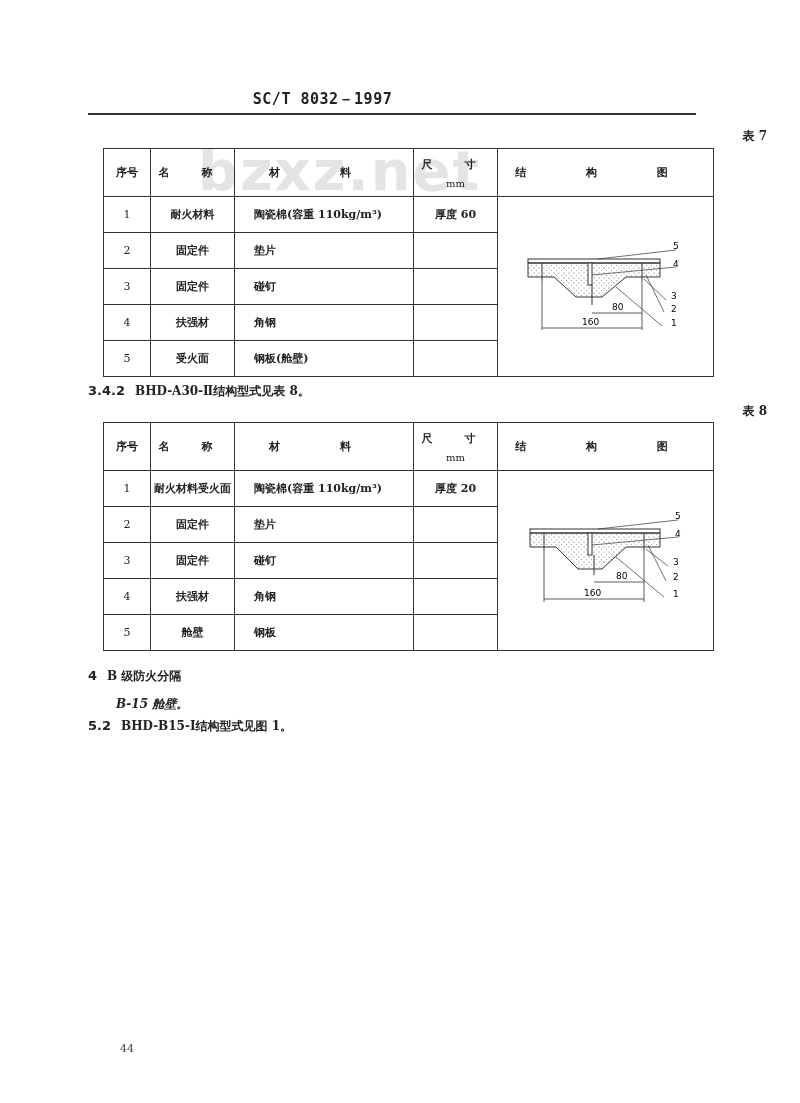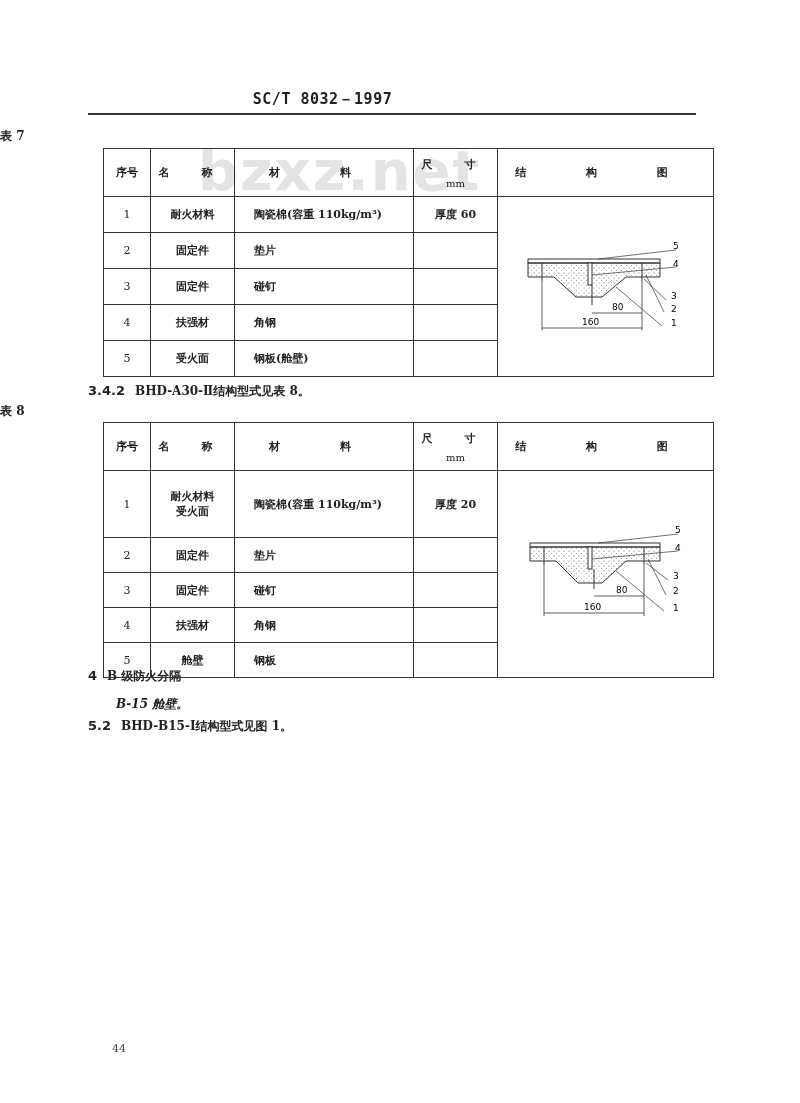--- a/index.html
+++ b/index.html
@@ -2,36 +2,36 @@
 <html><head>
 <meta charset="utf-8">
 <style>
   html, body { margin:0; padding:0; background:#fff; }
   body { width:800px; height:1103px; position:relative; overflow:hidden;
          font-family:"DejaVu Serif", serif; color:#222; }
   .abs { position:absolute; }
   .std-code { left:0; width:645px; top:90px; text-align:center; font-size:15px; font-weight:bold;
               font-family:"DejaVu Sans Mono", monospace; letter-spacing:0.5px; }
   .head-rule { left:88px; width:608px; top:113px; height:0; border-top:2px solid #333; }
-  .caption { left:0; width:767px; text-align:left; font-size:12px; font-weight:bold; }
+  .caption { left:0; width:767px; text-align:right; font-size:12px; font-weight:bold; }
   table.spec { position:absolute; left:103px; width:610px; border-collapse:collapse; table-layout:fixed;
                font-size:11px; }
   table.spec td { border:1.5px solid #333; padding:0 4px; height:34px; vertical-align:middle; }
   table.spec tr.hdr td { height:47px; font-weight:bold; text-align:center; }
   table.spec td.c { text-align:center; }
   table.spec td.mat { text-align:left; padding-left:19px; font-weight:bold; }
   table.spec td.nm { text-align:center; font-weight:bold; }
   table.spec td.diag { padding:0; position:relative; }
   .hdr-size .unit { display:block; font-weight:normal; font-size:10px; margin-top:6px; }
   .spaced { letter-spacing:14px; }
   .spaced-wide { letter-spacing:28px; }
   .section { font-size:12px; font-weight:bold; }
   .section .num { font-family:"DejaVu Sans", sans-serif; font-size:13px; margin-right:10px; }
   .body-text { font-size:12px; font-weight:bold;font-style:italic; }
-  .page-num { left:112px; top:1042px; font-size:11px; color:#444; }
+  .page-num { left:120px; top:1042px; font-size:11px; color:#444; }
   .watermark { left:198px; top:138px; font-family:"DejaVu Sans", sans-serif; font-weight:bold;
                font-size:56px; color:#e4e4e4; letter-spacing:2px; pointer-events:none; z-index:0; }
   .tbl-wrap { z-index:1; }
 </style>
 </head>
 <body>
 
 <div class="abs std-code">SC/T 8032－1997</div>
 <div class="abs head-rule"></div>
 
@@ -137,21 +137,21 @@
   <tbody>
       <tr class="hdr">
     <td>序号</td>
     <td><span class="spaced">名 称</span></td>
     <td><span class="spaced-wide">材 料</span></td>
     <td class="hdr-size"><span class="spaced">尺 寸</span><span class="unit">mm</span></td>
     <td><span class="spaced-wide">结 构 图</span></td>
   </tr>
   <tr>
     <td class="c">1</td>
-    <td class="nm" style="padding:16px;">耐火材料受火面</td>
+    <td class="nm" style="padding:0;">耐火材料受火面</td>
     <td class="mat">陶瓷棉(容重 110kg/m³)</td>
     <td class="c" style="font-weight:bold">厚度 20</td>
     <td class="diag" rowspan="5">
       <svg width="214" height="176" viewBox="0 0 214 176">
         <defs>
           <pattern id="dots8" width="5" height="5" patternUnits="userSpaceOnUse">
             <circle cx="1" cy="1" r="0.6" fill="#666"></circle>
                 <circle cx="3.5" cy="3.5" r="0.5" fill="#888"></circle>
           </pattern>
         </defs>

